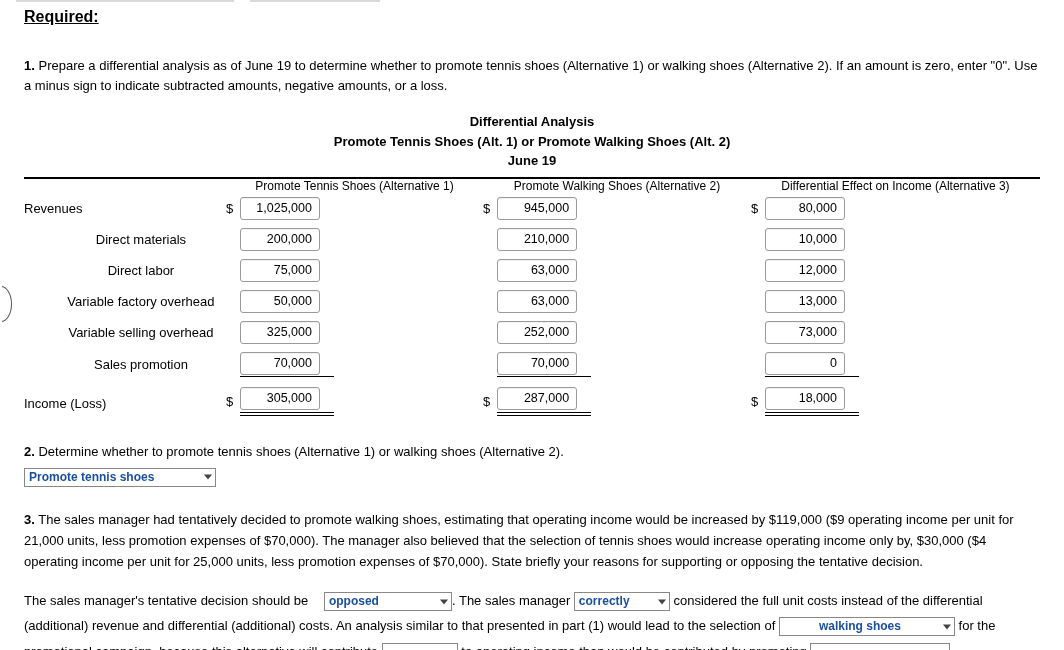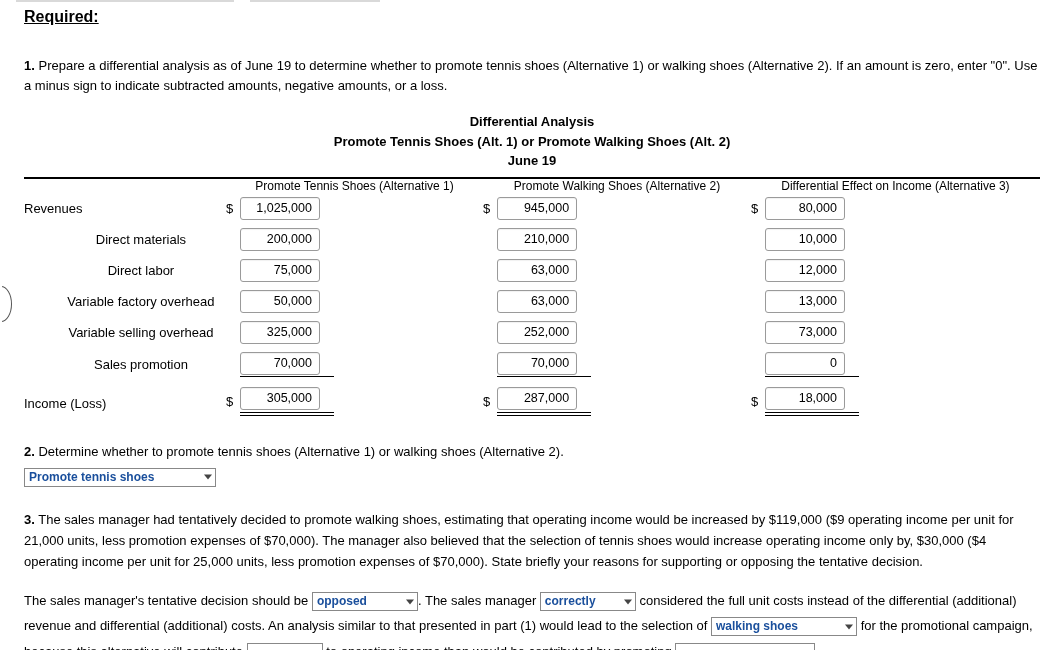--- a/index.html
+++ b/index.html
@@ -154,23 +154,23 @@
     right: 3px;
     top: 50%;
     transform: translateY(-50%);
     width: 0;
     height: 0;
     border-left: 4px solid transparent;
     border-right: 4px solid transparent;
     border-top: 5px solid #444;
   }
   .select.s-promote { width: 192px; margin-top: 4px; }
-  .select.s-opposed { width: 106px; }
+  .select.s-opposed { width: 128px; margin-left: 12px; }
   .select.s-correctly { width: 96px; }
-  .select.s-walking { width: 146px; }
+  .select.s-walking { width: 176px; text-align: center; }
   .select.s-more { width: 76px; }
   .select.s-tennis { width: 140px; }
   .q3 {
     margin-top: 22px;
   }
   .q3 .para {
     line-height: 1.62;
   }
   .q3-answer {
     margin-top: 16px;

